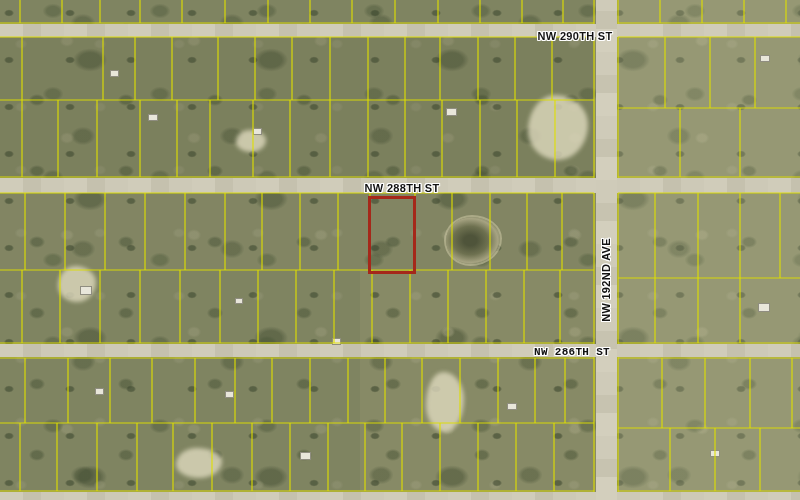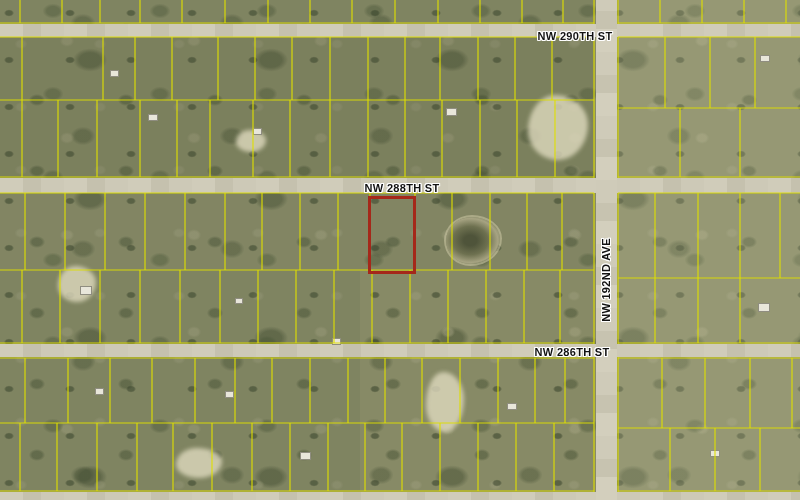--- a/index.html
+++ b/index.html
@@ -235,16 +235,16 @@
         <line x1="715" y1="428" x2="715" y2="491" stroke="#e0e000" stroke-width="1.2" stroke-opacity="0.92"></line>
         <line x1="760" y1="428" x2="760" y2="491" stroke="#e0e000" stroke-width="1.2" stroke-opacity="0.92"></line>
       </svg>
     </div>
   <div>
       <div class="hl-parcel" style="left: 368px; top: 196px; width: 48px; height: 78px; border-color: rgb(165, 40, 26);"></div>
     </div>
   <div>
     <span class="street-label" style="left: 575px; top: 36px;">NW 290TH ST</span>
     <span class="street-label" style="left: 402px; top: 188px;">NW 288TH ST</span>
-    <span class="street-label" style="left: 572px; top: 352px;">NW 286TH ST</span>
+    <span class="street-label" style="left: 572px; top: 352px; font-family: Liberation Mono, monospace;">NW 286TH ST</span>
     <span class="street-label vertical" style="left: 606px; top: 280px;">NW 192ND AVE</span>
   </div>
 </div>
 
 </body></html>

